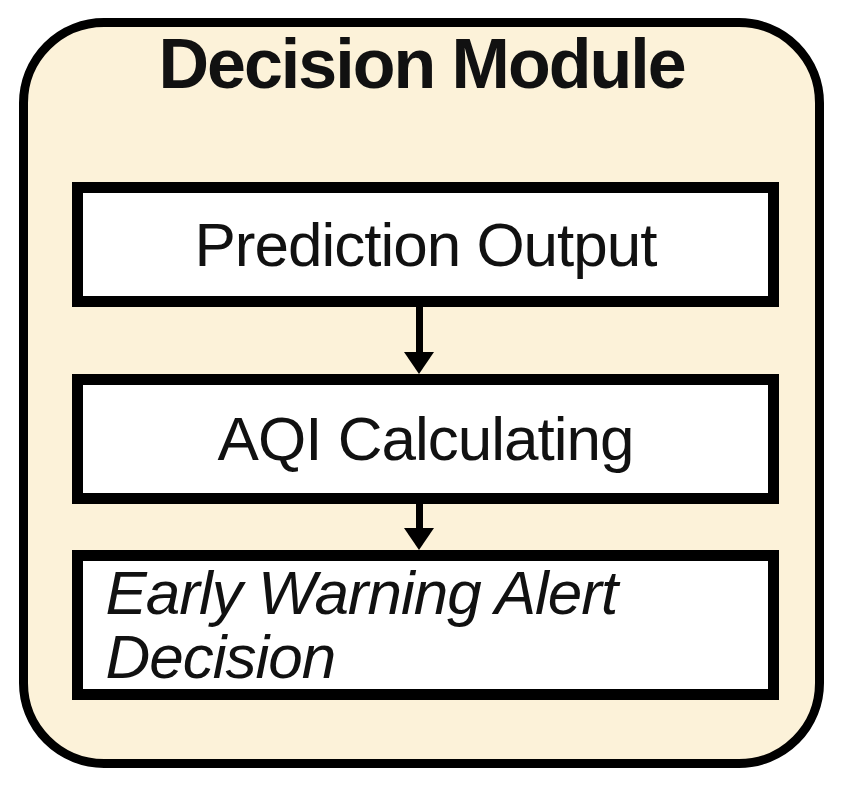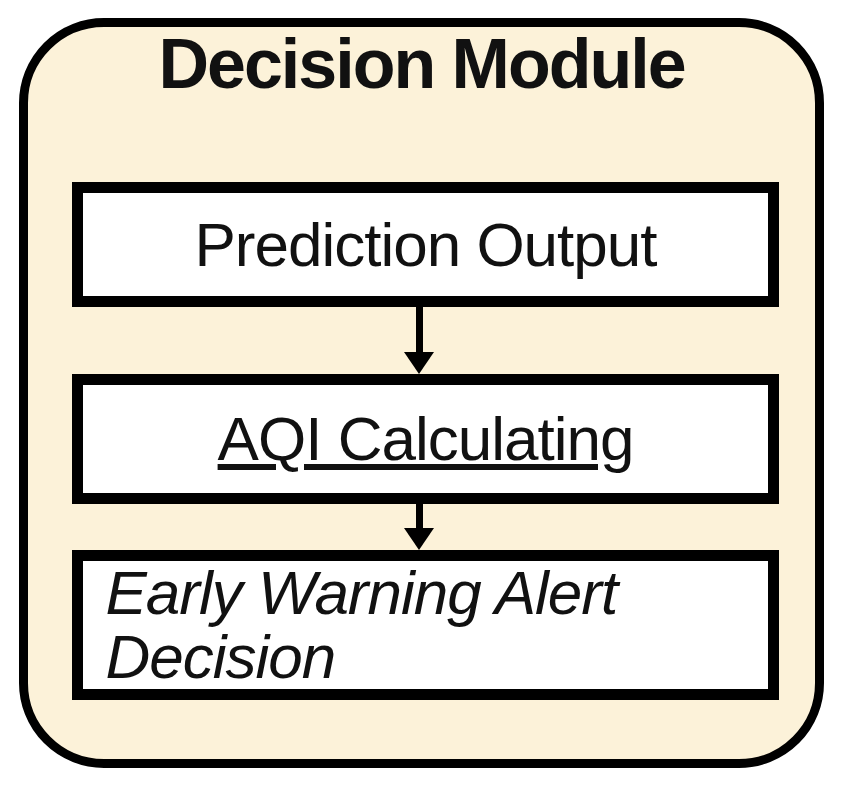--- a/index.html
+++ b/index.html
@@ -55,21 +55,21 @@
     justify-content:center;
   }
   .step-label{
     font-size:62px;
     font-weight:400;
     letter-spacing:-1px;
     line-height:1.03;
     color:var(--text);
   }
   .box-1{ top:182px; height:125px; }
-  .box-2{ top:374px; height:130px;text-decoration:underline; }
+  .box-2{ top:374px; height:130px; }
   .box-3{ top:550px; height:150px; }
   .box-3 .step-label{ max-width:640px;font-style:italic; }
   .arrow{
     position:absolute;
     left:404px;
     width:30px;
     display:flex;
     flex-direction:column;
     align-items:center;
   }

